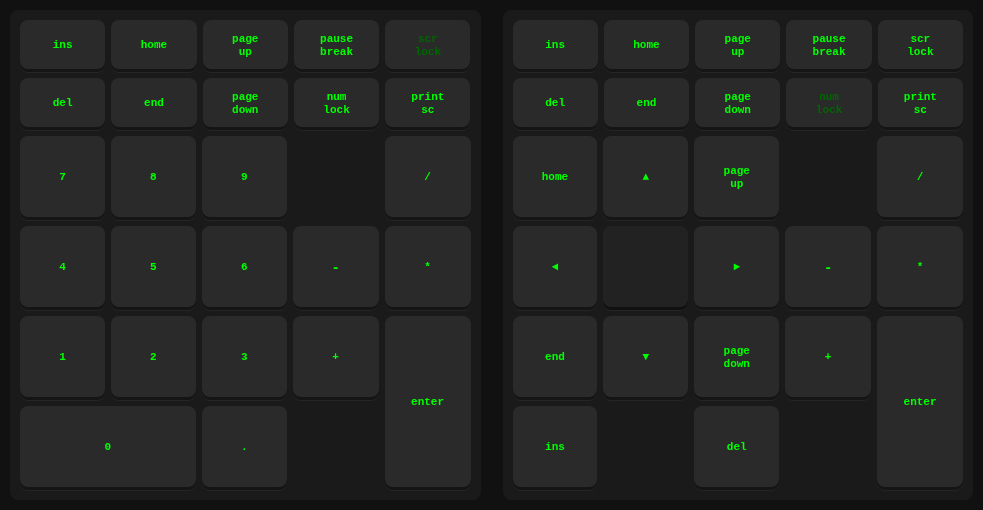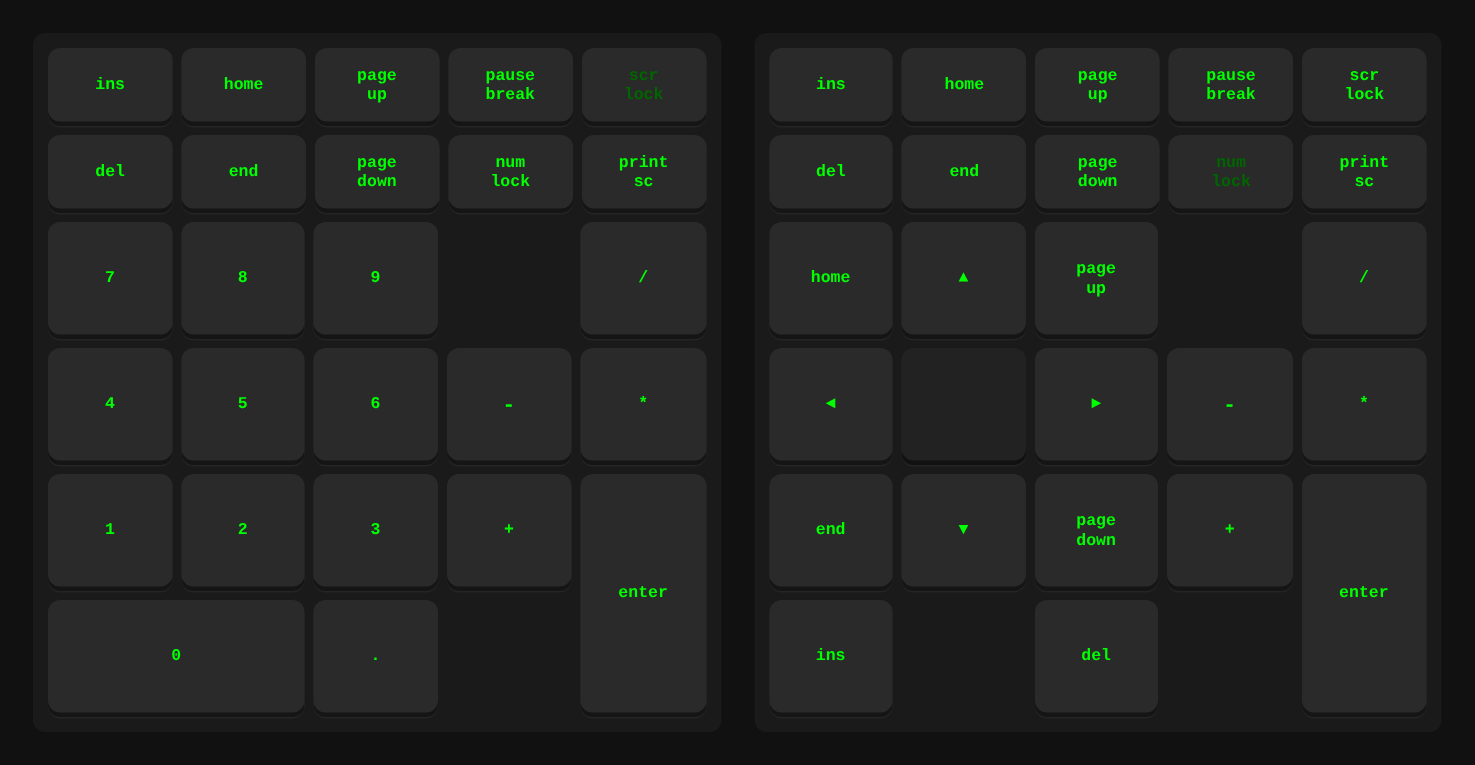--- a/index.html
+++ b/index.html
@@ -9,21 +9,21 @@
       justify-content: center;
       align-items: center;
       width: 983px;
       height: 510px;
       font-family: 'Courier New', monospace;
       overflow: hidden;
     }
     .keyboard-panel {
       display: flex;
       gap: 8px;
-      padding: 22px;
+      padding: 10px;
       background: #111;
       width: 100%;
       height: 100%;
     }
     .panel {
       flex: 1;
       background: #1a1a1a;
       border-radius: 8px;
       padding: 10px;
       display: flex;

